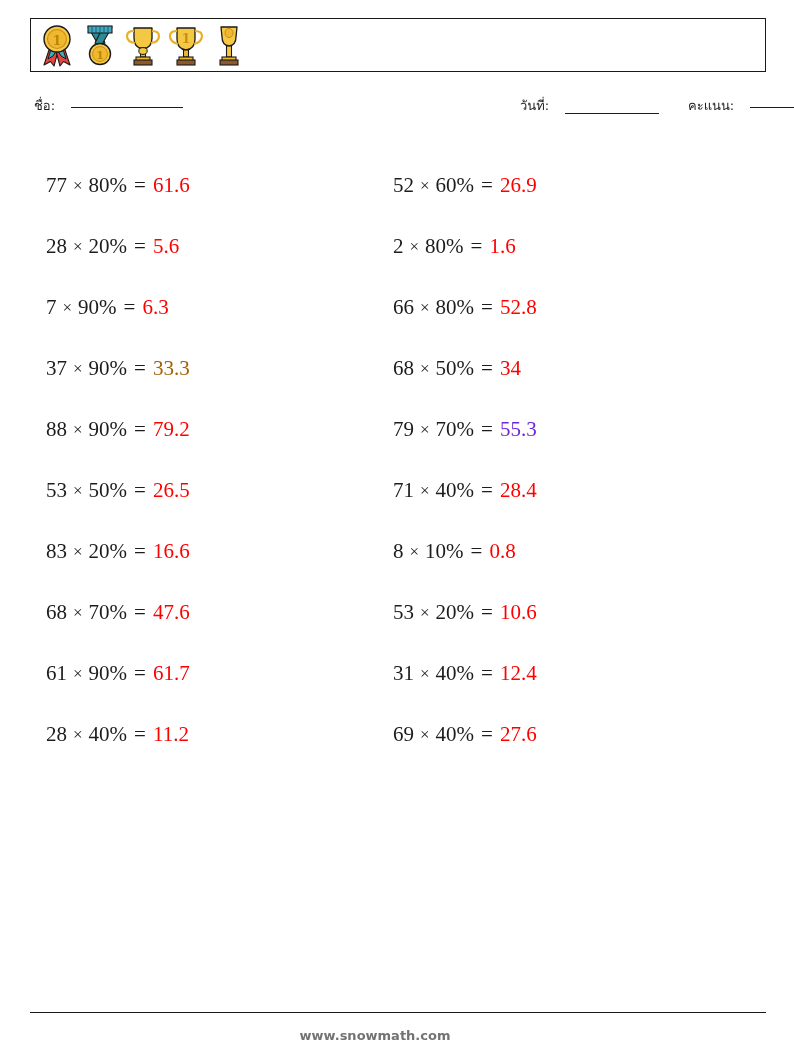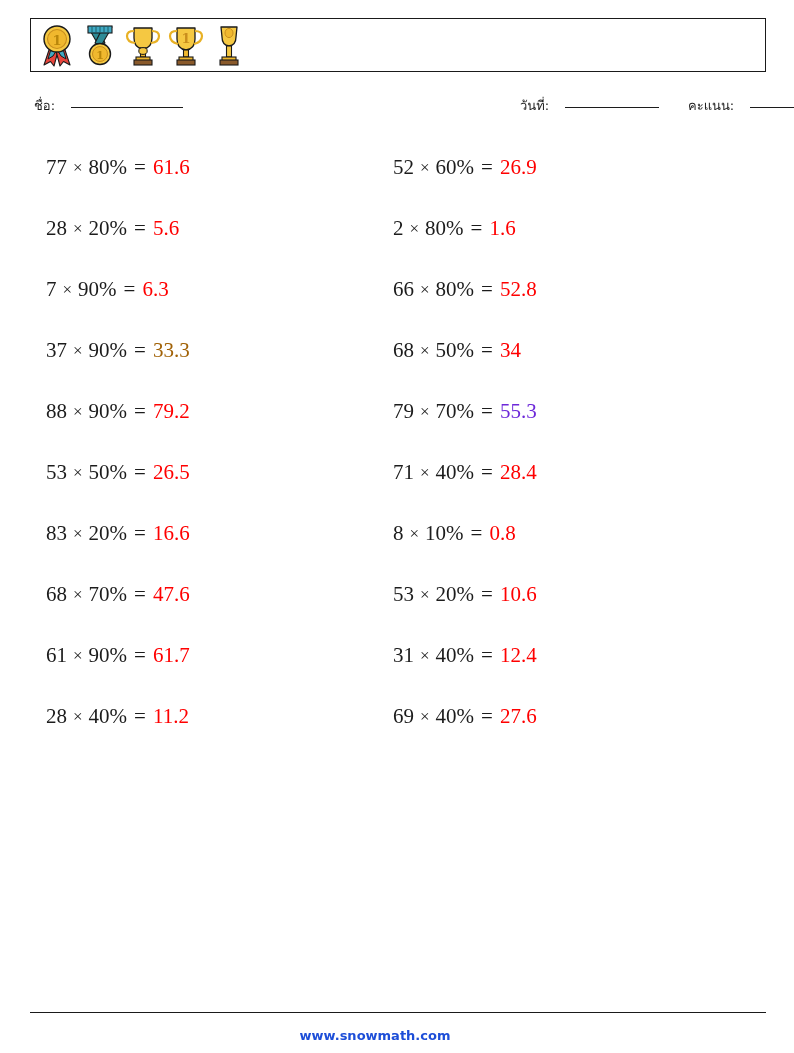--- a/index.html
+++ b/index.html
@@ -64,39 +64,39 @@
     color: #1c1c1c;
   }
   .field {
     position: absolute;
     white-space: nowrap;
     display: flex;
     align-items: baseline;
     gap: 16px;
   }
   #field-name  { left: 0px;   }
-  #field-date  { left: 486px; }
+  #field-date  { left: 486px; align-items: flex-end; }
   #field-score { left: 654px; }
   .field-label { font-size: 13px; }
   .rule {
     display: inline-block;
     border-bottom: 1.4px solid #1c1c1c;
     height: 1px;
     position: relative;
     top: -2px;
   }
   #rule-name  { width: 112px; }
   #rule-date  { width: 94px;  }
   #rule-score { width: 58px;  }
 
   
   #problems {
     position: absolute;
     left: 0;
-    top: 137px;
+    top: 155px;
     width: 744px;
     display: grid;
     grid-template-columns: 347px 347px;
     grid-auto-rows: 61px;
     column-gap: 0px;
     padding-left: 46px;
     box-sizing: border-box;
   }
   .problem {
     display: flex;
@@ -130,21 +130,21 @@
   }
   #footer-text {
     position: absolute;
     left: 0;
     top: 1028px;
     width: 750px;
     text-align: center;
     font-family: "DejaVu Sans", "Liberation Sans", sans-serif;
     font-size: 13px;
     font-weight: 700;
-    color: #1d4ed8;
+    color: #737373;
   }
 </style>
 </head>
 <body>
 
 <div id="header-box">
 
   <div id="award-icons">
 
     <svg class="award-icon" viewBox="0 0 40 44">

